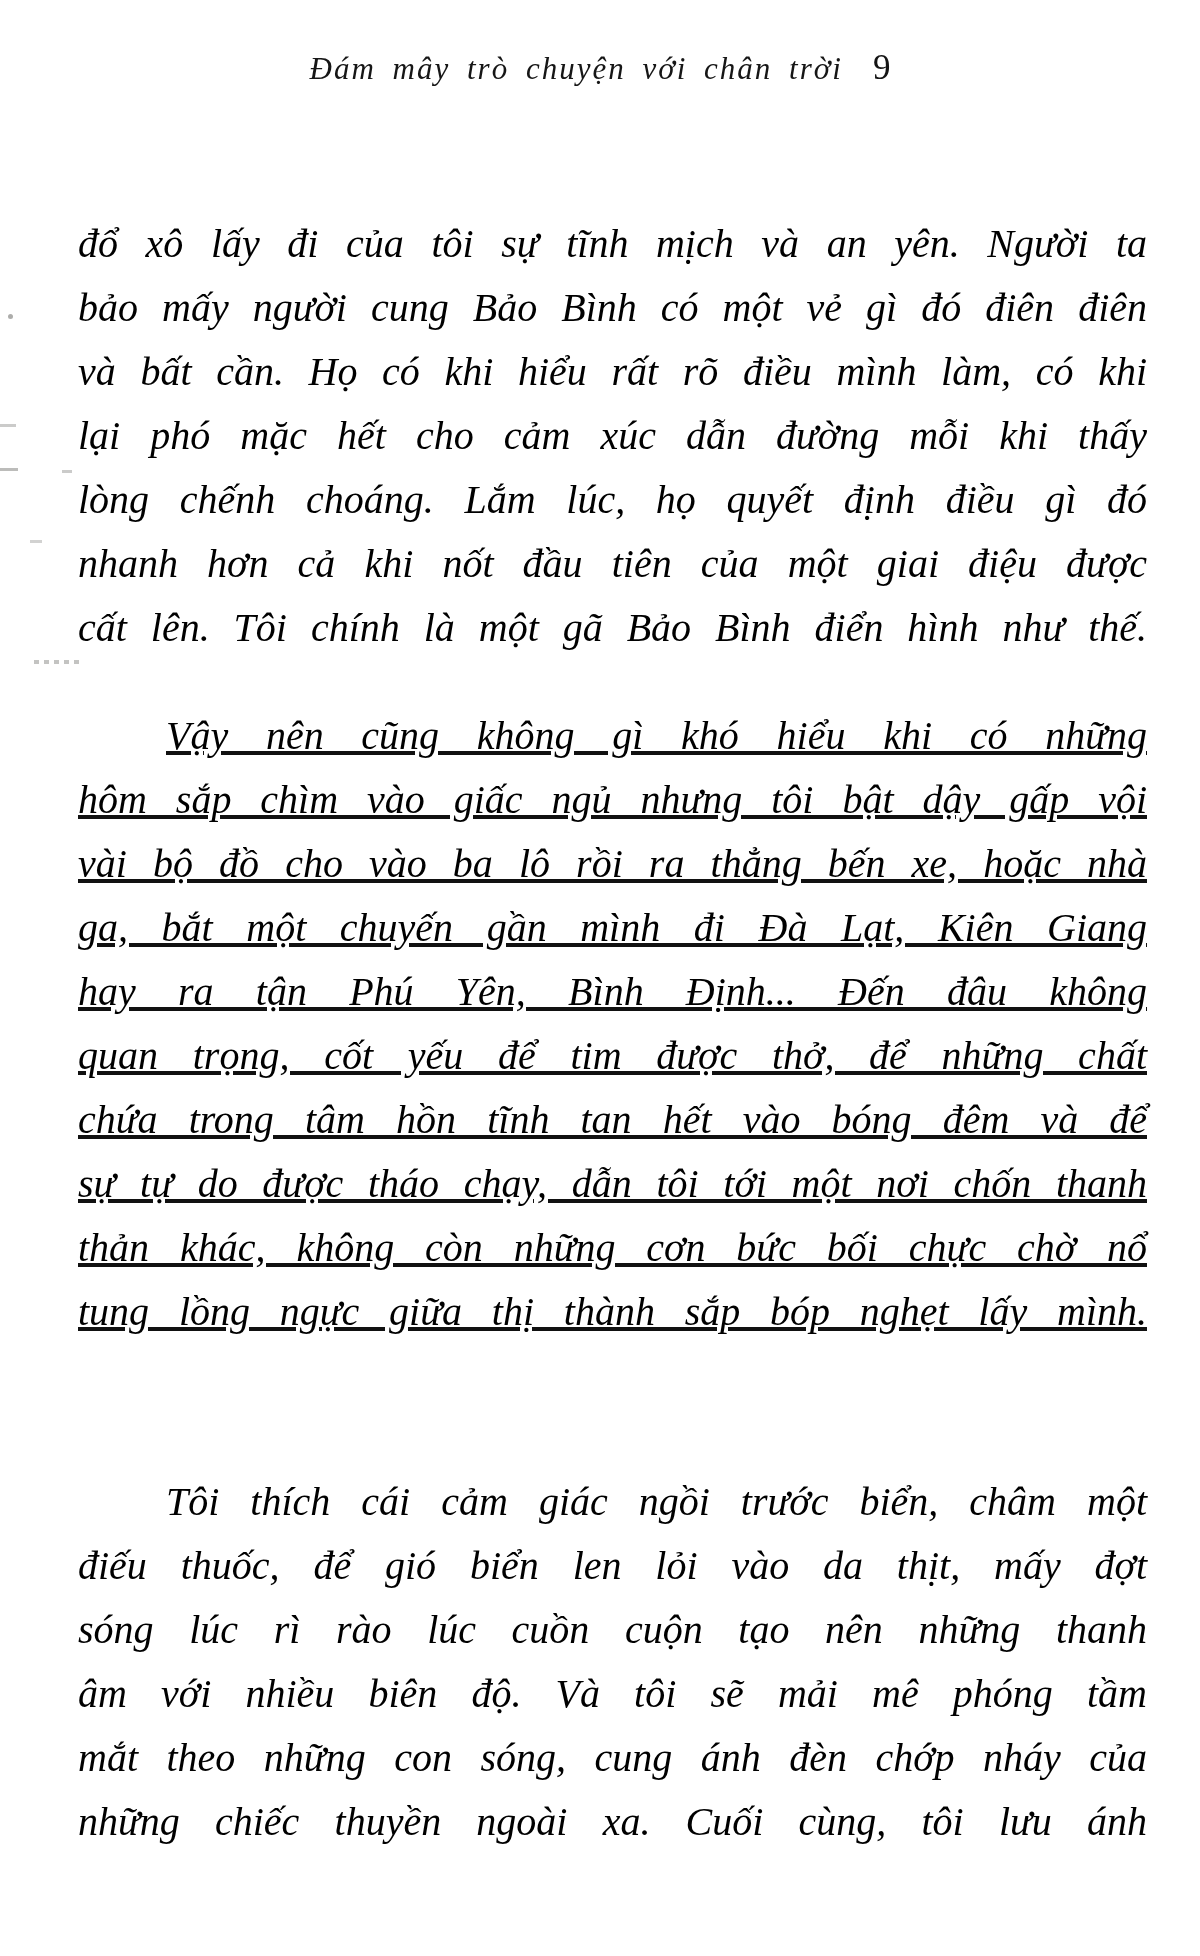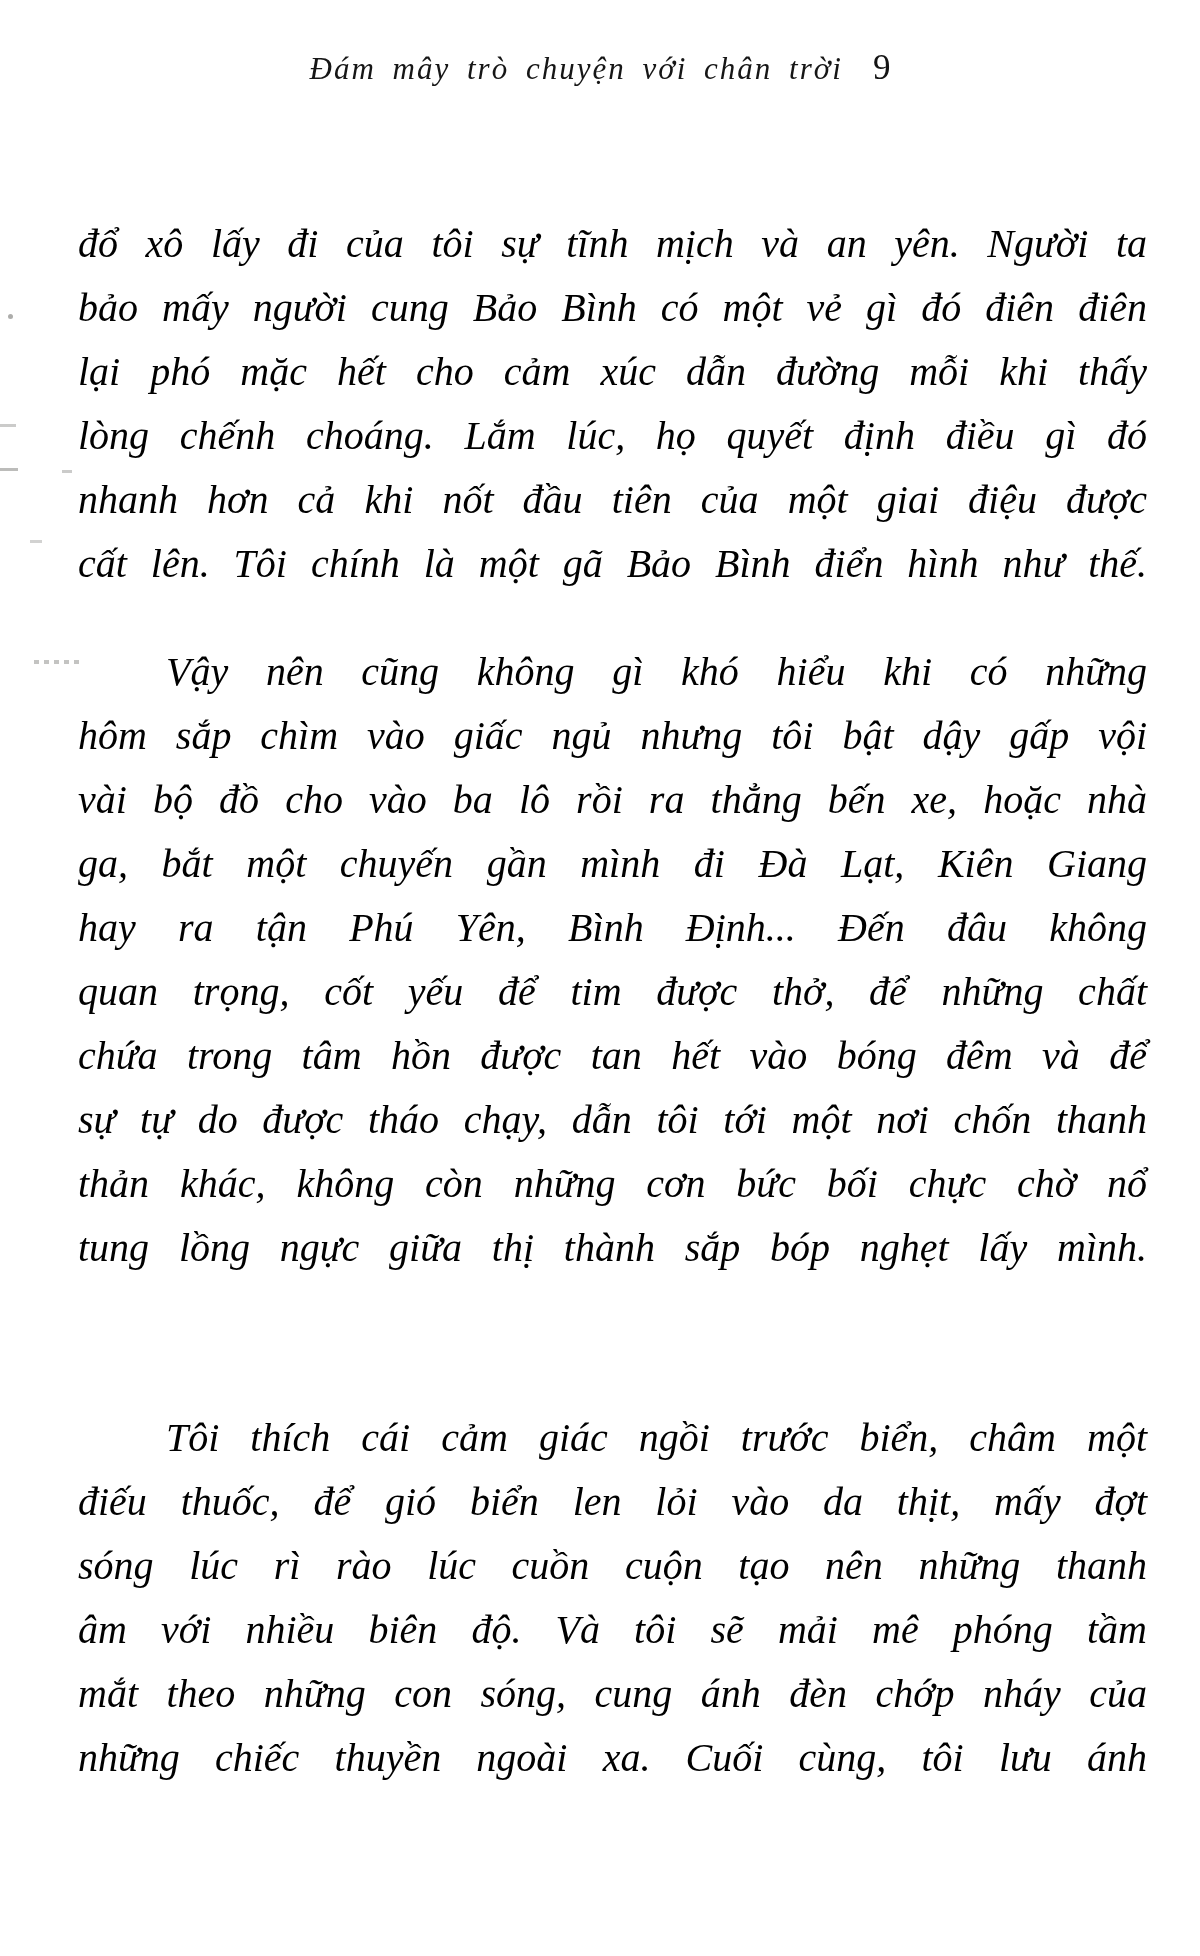--- a/index.html
+++ b/index.html
@@ -43,21 +43,21 @@
   .page-body {
     position: absolute;
     top: 212px;
     left: 78px;
     width: 1069px;
   }
   .paragraph {
     margin: 0;
     padding: 0;
   }
-  .paragraph.p-gap-small { margin-top: 44px; }
+  .paragraph.p-gap-small { margin-top: 44px; text-decoration: underline; }
   .paragraph.p-gap-large { margin-top: 126px; }
   .text-line {
     display: block;
     font-style: italic;
     font-size: 40px;
     line-height: 64px;
     text-align: justify;
     text-align-last: justify;
     white-space: normal;
     color: #000000;
@@ -85,33 +85,34 @@
 <div class="page">
 
   <div class="running-header">
     <span class="header-title">Đám mây trò chuyện với chân trời</span><span class="page-number">9</span>
   </div>
 
   <div class="page-body">
       <div class="paragraph">
         <span class="text-line">đổ xô lấy đi của tôi sự tĩnh mịch và an yên. Người ta</span>
         <span class="text-line">bảo mấy người cung Bảo Bình có một vẻ gì đó điên điên</span>
+        <span class="text-line">và bất cần. Họ có khi hiểu rất rõ điều mình làm, có khi</span>
         <span class="text-line">lại phó mặc hết cho cảm xúc dẫn đường mỗi khi thấy</span>
         <span class="text-line">lòng chếnh choáng. Lắm lúc, họ quyết định điều gì đó</span>
         <span class="text-line">nhanh hơn cả khi nốt đầu tiên của một giai điệu được</span>
         <span class="text-line">cất lên. Tôi chính là một gã Bảo Bình điển hình như thế.</span>
       </div>
       <div class="paragraph p-gap-small">
         <span class="text-line indented">Vậy nên cũng không gì khó hiểu khi có những</span>
         <span class="text-line">hôm sắp chìm vào giấc ngủ nhưng tôi bật dậy gấp vội</span>
         <span class="text-line">vài bộ đồ cho vào ba lô rồi ra thẳng bến xe, hoặc nhà</span>
         <span class="text-line">ga, bắt một chuyến gần mình đi Đà Lạt, Kiên Giang</span>
         <span class="text-line">hay ra tận Phú Yên, Bình Định... Đến đâu không</span>
         <span class="text-line">quan trọng, cốt yếu để tim được thở, để những chất</span>
-        <span class="text-line">chứa trong tâm hồn được tan hết vào bóng đêm và để</span>
+        <span class="text-line">chứa trong tâm hồn tĩnh tan hết vào bóng đêm và để</span>
         <span class="text-line">sự tự do được tháo chạy, dẫn tôi tới một nơi chốn thanh</span>
         <span class="text-line">thản khác, không còn những cơn bức bối chực chờ nổ</span>
         <span class="text-line">tung lồng ngực giữa thị thành sắp bóp nghẹt lấy mình.</span>
       </div>
       <div class="paragraph p-gap-large">
         <span class="text-line indented">Tôi thích cái cảm giác ngồi trước biển, châm một</span>
         <span class="text-line">điếu thuốc, để gió biển len lỏi vào da thịt, mấy đợt</span>
         <span class="text-line">sóng lúc rì rào lúc cuồn cuộn tạo nên những thanh</span>
         <span class="text-line">âm với nhiều biên độ. Và tôi sẽ mải mê phóng tầm</span>
         <span class="text-line">mắt theo những con sóng, cung ánh đèn chớp nháy của</span>

